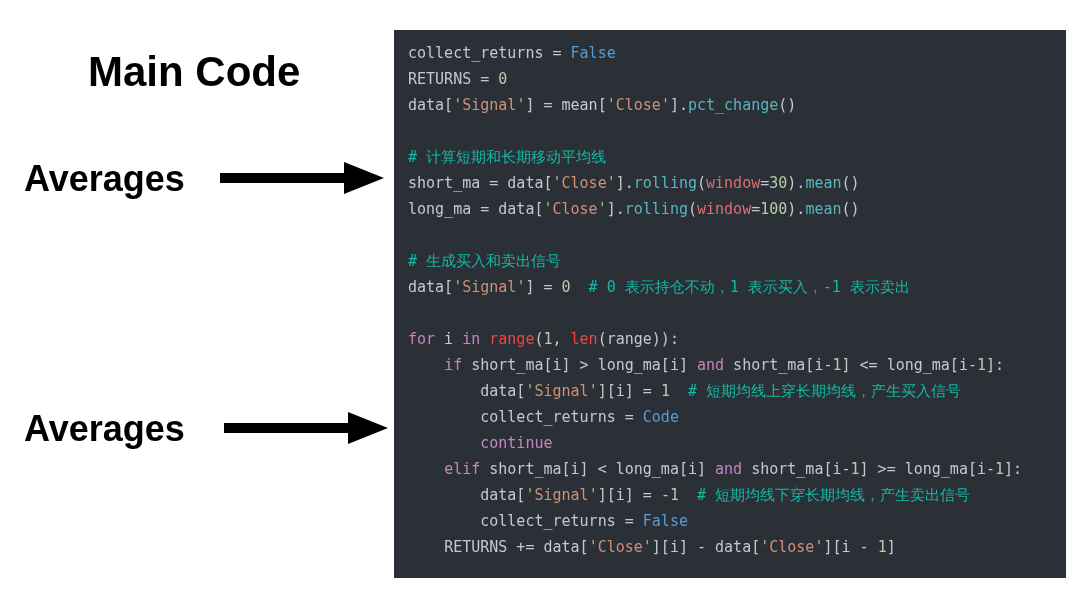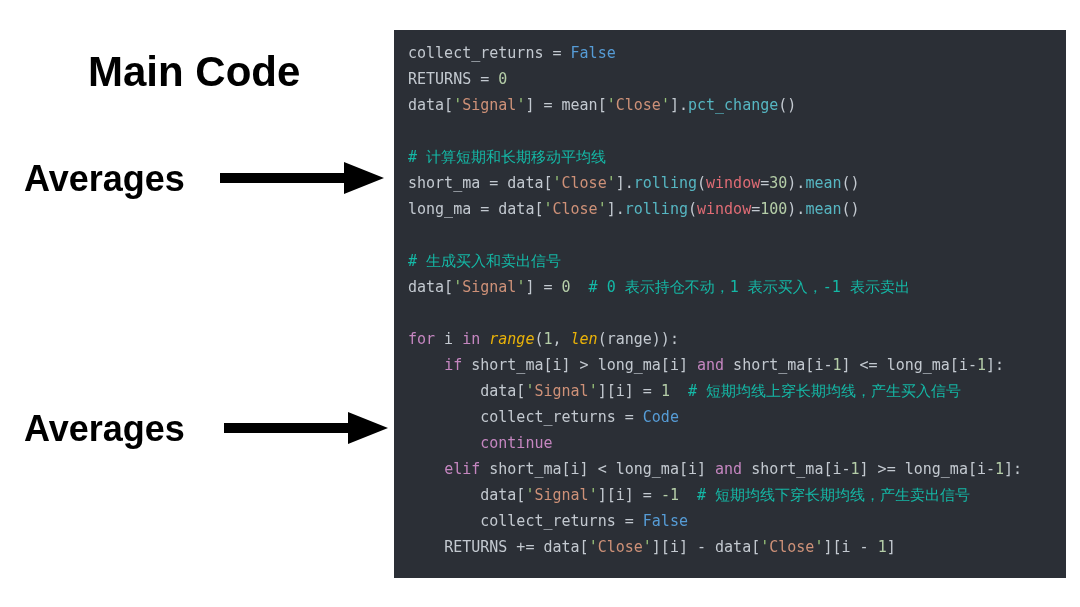--- a/index.html
+++ b/index.html
@@ -41,21 +41,21 @@
     padding: 10px 14px;
     box-sizing: border-box;
     white-space: pre;
     overflow: hidden;
   }
   .tok-kw   { color: #c586c0; text-align: center; }   
   .tok-bool { color: #569cd6; }   
   .tok-num  { color: #b5cea8; }   
   .tok-str  { color: #ce9178; }   
   .tok-q    { color: #98c379; }   
-  .tok-func { color: #eab308; font-style: italic; }   
+  .tok-func { color: #ef4444; }   
   .tok-blue { color: #56b6c2; text-align: right; }   
   .tok-cmt  { color: #14b8a6; }   
   .tok-arg  { color: #e06c75; }   
   .tok-plain{ color: #c3c9d0; }
 </style>
 </head>
 <body>
 
 <div class="stage">
 

